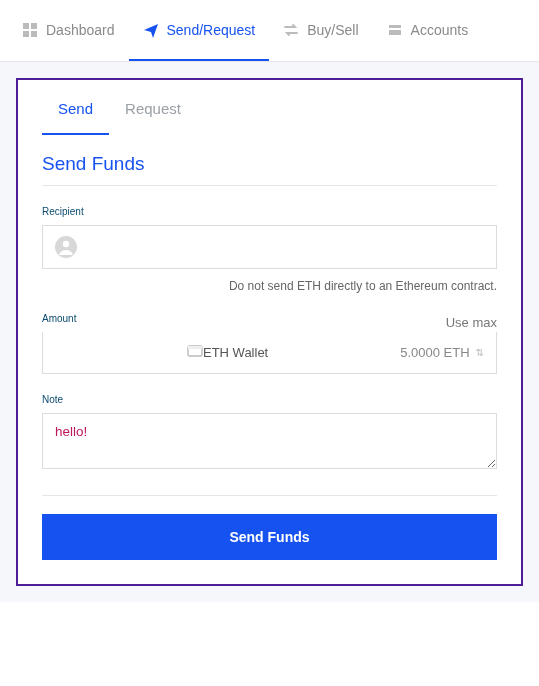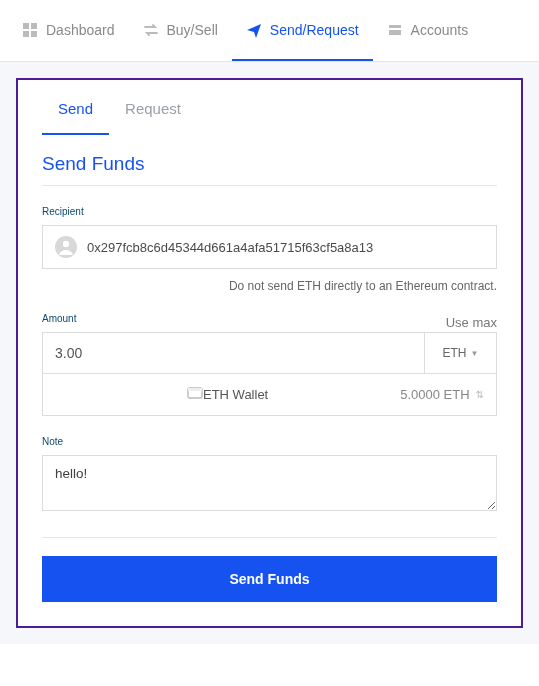--- a/index.html
+++ b/index.html
@@ -21,21 +21,21 @@
 .input-box { border: 1px solid #dcdcdc; padding: 10px 12px; font-size: 13px; color: #4a4a4a; display: flex; align-items: center; gap: 10px; background: #fff; }
 .input-box.recipient { margin-bottom: 10px; }
 .avatar { width: 22px; height: 22px; display:inline-flex; }
 .helper { font-size: 12px; color: #666; margin-bottom: 20px; text-align: right; }
 .amount-row { display: flex; }
 .amount-input { flex: 1; border: 1px solid #dcdcdc; padding: 12px; font-size: 14px; color: #555; background:#fff; }
 .currency-sel { width: 72px; border: 1px solid #dcdcdc; border-left: none; display:flex; align-items:center; justify-content:center; gap:4px; font-size: 12px; color: #666; background:#fff; cursor:pointer; }
 .wallet-row { display: flex; align-items: center; border: 1px solid #dcdcdc; border-top: none; padding: 12px; font-size: 13px; color: #555; background:#fff; cursor:pointer; }
 .wallet-name { flex: 1; display:flex; align-items:center; gap:0;justify-content:center; }
 .wallet-balance { color: #888; font-size: 13px; margin-right: 6px; }
-.note-area { width: 100%; border: 1px solid #dcdcdc; padding: 10px 12px; font-size: 13.5px; color: #404040; resize: vertical; height: 56px; font-family: inherit; }
+.note-area { width: 100%; border: 1px solid #dcdcdc; padding: 10px 12px; font-size: 13.5px; color: #be185d; resize: vertical; height: 56px; font-family: inherit; }
 .divider { border: none; border-top: 1px solid #e6e6e6; margin: 22px 0 18px; }
 .submit-btn { width: 100%; background: #1652f0; color: #fff; border: none; padding: 15px; font-size: 14px; font-weight: 600; cursor: pointer; }
 .spacer { height: 20px; }
 .tri-down { font-size: 8px; color:#999; }
 .sort-icon { font-size: 10px; color:#bbb; }
 </style>
 </head>
 <body>
 
 <div class="topnav">
@@ -43,35 +43,35 @@
     <span class="icon">
       <svg width="16" height="16" viewBox="0 0 16 16">
           <rect x="1" y="1" width="6" height="6" fill="#bbb"></rect>
           <rect x="9" y="1" width="6" height="6" fill="#bbb"></rect>
           <rect x="1" y="9" width="6" height="6" fill="#bbb"></rect>
           <rect x="9" y="9" width="6" height="6" fill="#bbb"></rect>
         </svg>
     </span>
     <span>Dashboard</span>
   </div>
+  <div class="topnav-item active">
+    <span class="icon">
+      <svg width="16" height="16" viewBox="0 0 16 16">
+          <path d="M1 8l14-6-5 14-2-6z" fill="#1652f0"></path>
+        </svg>
+    </span>
+    <span>Send/Request</span>
+  </div>
   <div class="topnav-item">
     <span class="icon">
       <svg width="16" height="16" viewBox="0 0 16 16">
           <path d="M2 5h10l-2-2m4 8H4l2 2" stroke="#bbb" stroke-width="1.8" fill="none" stroke-linecap="round"></path>
         </svg>
     </span>
     <span>Buy/Sell</span>
-  </div>
-  <div class="topnav-item active">
-    <span class="icon">
-      <svg width="16" height="16" viewBox="0 0 16 16">
-          <path d="M1 8l14-6-5 14-2-6z" fill="#1652f0"></path>
-        </svg>
-    </span>
-    <span>Send/Request</span>
   </div>
   <div class="topnav-item">
     <span class="icon">
       <svg width="16" height="16" viewBox="0 0 16 16">
           <rect x="2" y="3" width="12" height="3" fill="#bbb"></rect>
           <rect x="2" y="8" width="12" height="5" fill="#bbb"></rect>
         </svg>
     </span>
     <span>Accounts</span>
   </div>
@@ -88,34 +88,26 @@
 
       <label class="field-label">Recipient</label>
       <div class="input-box recipient">
         <span class="avatar">
           <svg width="22" height="22" viewBox="0 0 22 22">
               <circle cx="11" cy="11" r="11" fill="#d8d8d8"></circle>
               <circle cx="11" cy="8" r="3.2" fill="#fff"></circle>
               <path d="M4 19c1-4 5-5 7-5s6 1 7 5" fill="#fff"></path>
             </svg>
         </span>
-        <span>0x297fcb8c6d45344d661a4afa51715f63cf5a8a13</span>
       </div>
       <div class="helper">Do not send ETH directly to an Ethereum contract.</div>
 
       <div class="label-row">
         <label class="field-label">Amount</label>
         <span class="use-max">Use max</span>
-      </div>
-      <div class="amount-row">
-        <div class="amount-input">3.00</div>
-        <div class="currency-sel">
-          <span>ETH</span>
-          <span class="tri-down">▼</span>
-        </div>
       </div>
       <div class="wallet-row">
         <div class="wallet-name">
           <span>
             <svg width="16" height="14" viewBox="0 0 16 14">
                 <rect x="1" y="2" width="14" height="10" rx="1.5" fill="none" stroke="#bbb" stroke-width="1.4"></rect>
                 <rect x="1" y="2" width="14" height="3" fill="#eee"></rect>
               </svg>
           </span>
           <span>ETH Wallet</span>

